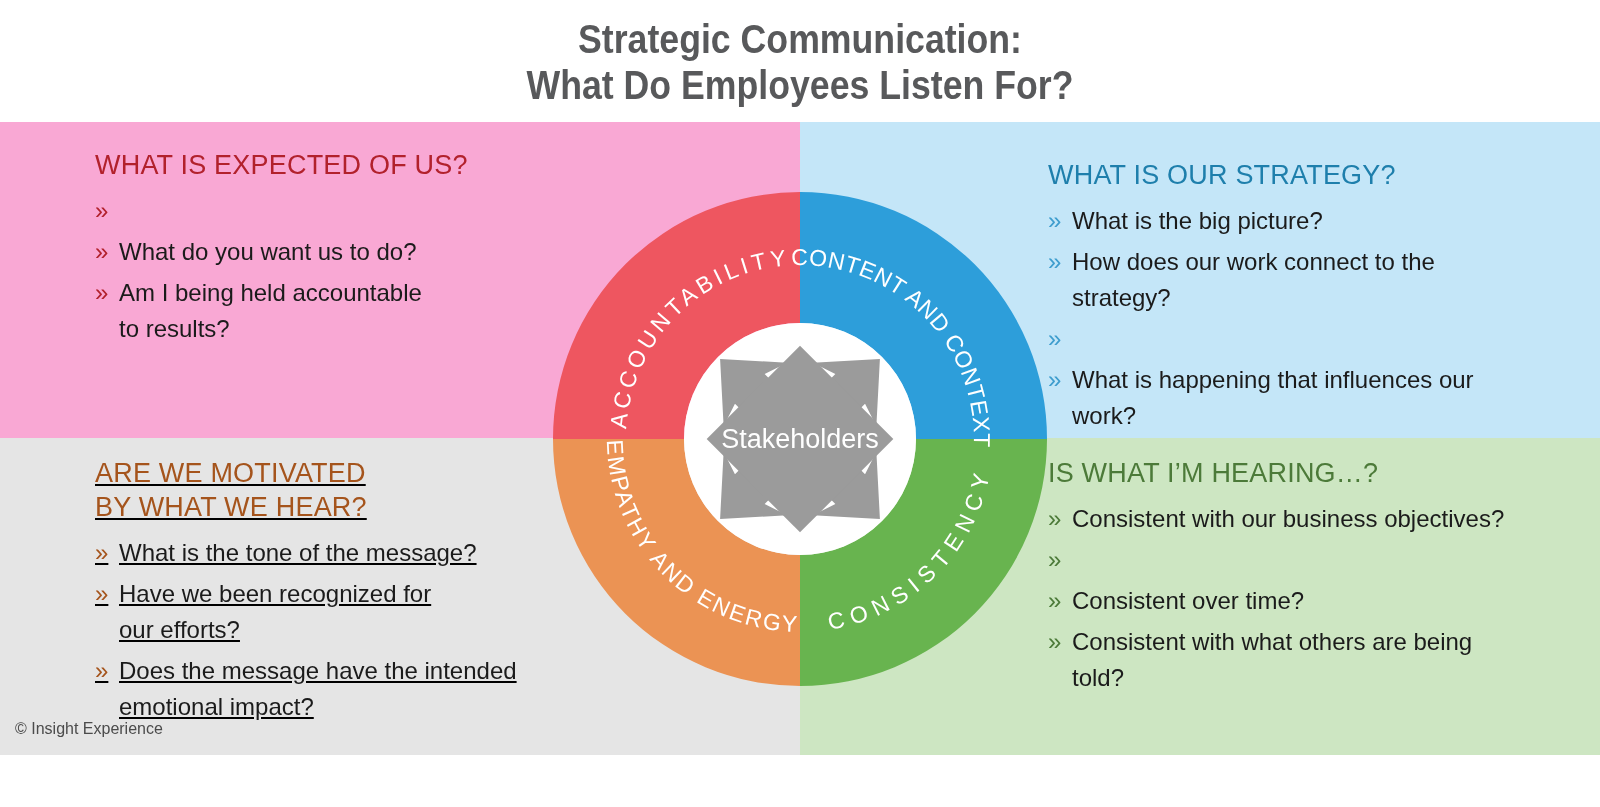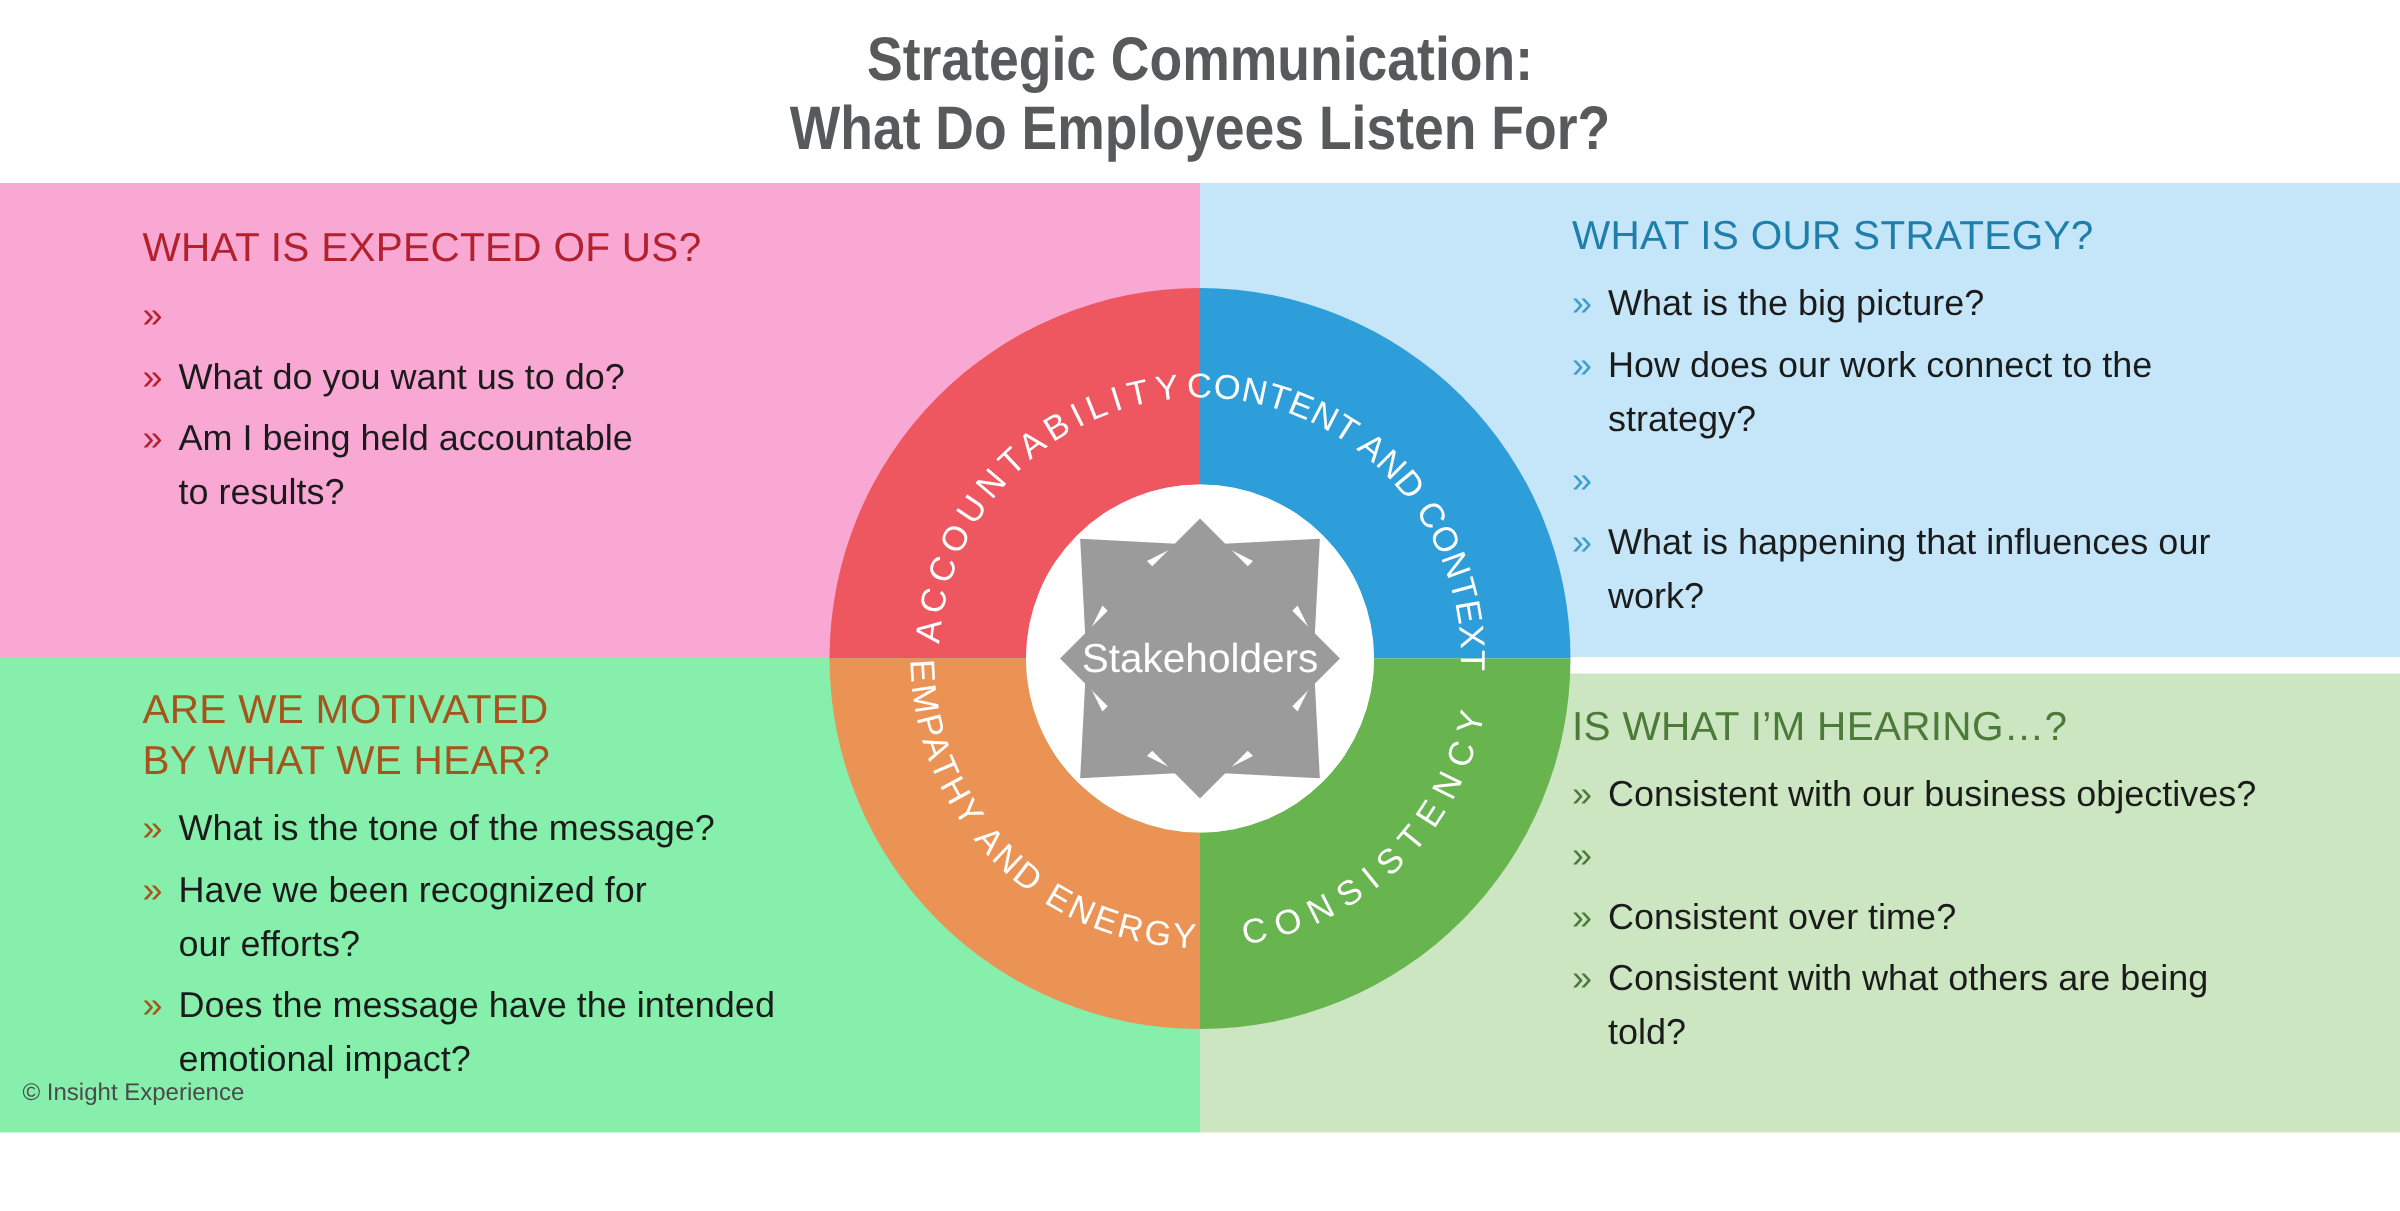--- a/index.html
+++ b/index.html
@@ -12,23 +12,23 @@
     text-align:center; color:#58595B; font-weight:bold;
     font-size:41px; line-height:46px;
     transform:scaleX(0.87); transform-origin:50% 0;
   }
   .quadrants {
     position:absolute; top:122px; left:0;
     display:grid; grid-template-columns:800px 800px; grid-template-rows:316px 317px;
   }
   .quadrant { position:relative; box-sizing:border-box; }
   .q-tl { padding:26px 0 0 95px; }
-  .q-tr { padding:18px 0 0 248px; }
+  .q-tr { padding:36px 0 0 248px; }
   .q-bl { padding:18px 0 0 95px; }
-  .q-br { padding:18px 0 0 248px;margin-top:11px; }
+  .q-br { padding:18px 0 0 248px; }
   .qheading {
     font-size:27px; line-height:34px; margin:0 0 11px 0;
     white-space:pre-line; letter-spacing:0.2px;
   }
   .bullet { display:flex; font-size:24px; line-height:36px; margin-bottom:5px; color:#1B1B1B; }
   .bullet-marker { flex:0 0 24px; width:24px; }
   .bullet-text { white-space:pre-line; }
   .ring-svg { position:absolute; left:550px; top:189px; }
   .arc-label { fill:#FFFFFF; font-size:23px; }
   .center-label { fill:#FFFFFF; font-size:27px; }
@@ -76,21 +76,21 @@
       <div class="bullet">
         <span class="bullet-marker" style="color: rgb(62, 157, 206);">»</span>
       </div>
       <div class="bullet">
         <span class="bullet-marker" style="color: rgb(62, 157, 206);">»</span>
         <span class="bullet-text">What is happening that influences our
 work?</span>
       </div>
     </div>
 
-    <div class="quadrant q-bl" style="background-color: #86efac;">
+    <div class="quadrant q-bl" style="background-color: #e5e5e5; text-decoration: underline;">
       <div class="qheading" style="color: rgb(165, 84, 28);">ARE WE MOTIVATED
 BY WHAT WE HEAR?</div>
       <div class="bullet">
         <span class="bullet-marker" style="color: rgb(165, 84, 28);">»</span>
         <span class="bullet-text">What is the tone of the message?</span>
       </div>
       <div class="bullet">
         <span class="bullet-marker" style="color: rgb(165, 84, 28);">»</span>
         <span class="bullet-text">Have we been recognized for
 our efforts?</span>

